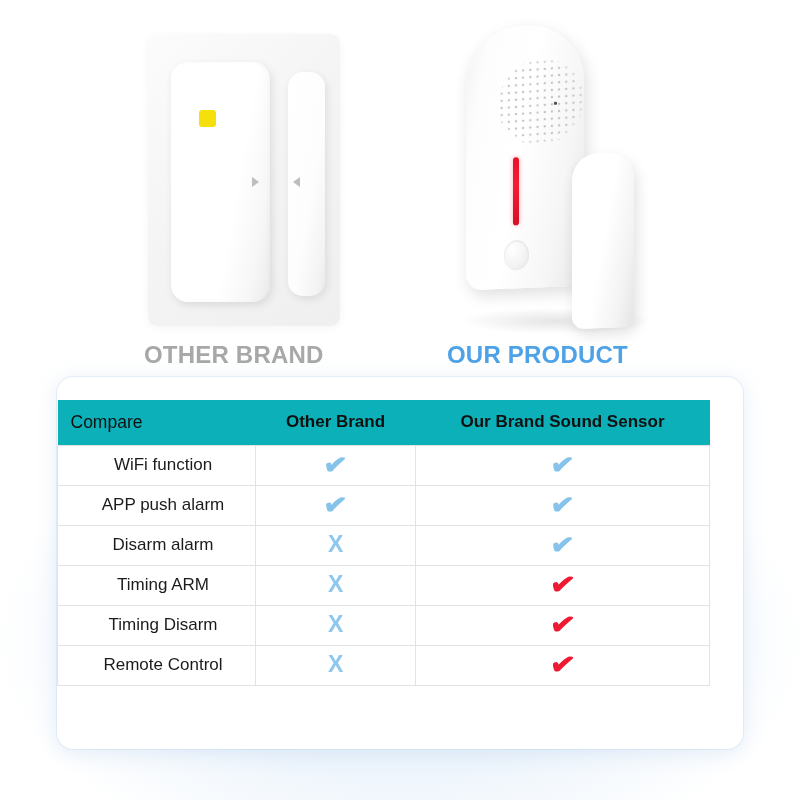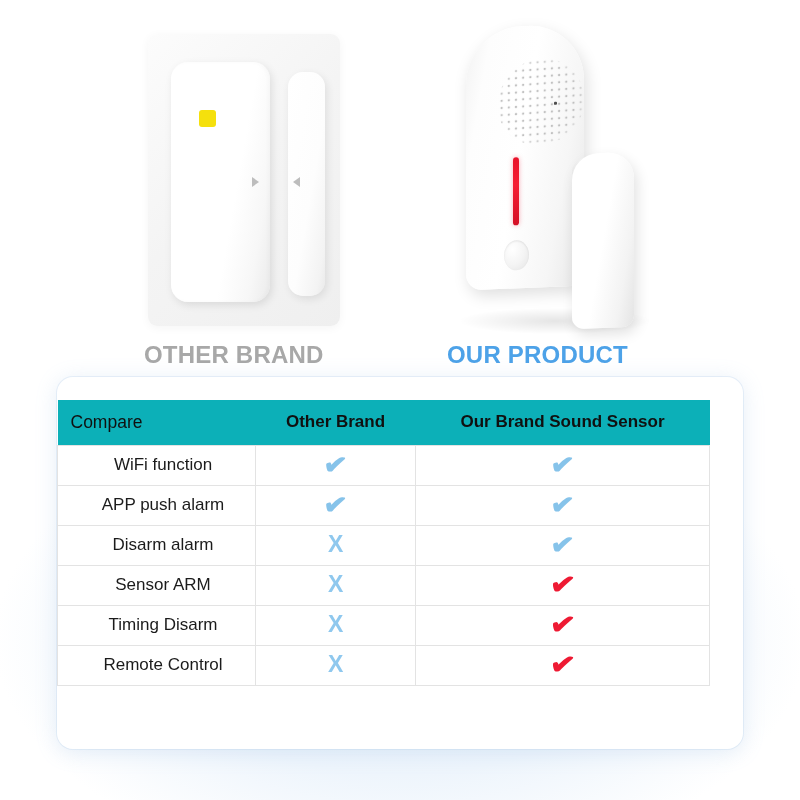--- a/index.html
+++ b/index.html
@@ -292,21 +292,21 @@
             <td class="lbl">APP push alarm</td>
             <td><span class="mark mark-check-blue">✔</span></td>
             <td><span class="mark mark-check-blue">✔</span></td>
           </tr>
           <tr>
             <td class="lbl">Disarm alarm</td>
             <td><span class="mark mark-x">X</span></td>
             <td><span class="mark mark-check-blue">✔</span></td>
           </tr>
           <tr>
-            <td class="lbl">Sensor ARM</td>
+            <td class="lbl">Timing ARM</td>
             <td><span class="mark mark-x">X</span></td>
             <td><span class="mark mark-check-red">✔</span></td>
           </tr>
           <tr>
             <td class="lbl">Timing Disarm</td>
             <td><span class="mark mark-x">X</span></td>
             <td><span class="mark mark-check-red">✔</span></td>
           </tr>
           <tr>
             <td class="lbl">Remote Control</td>

